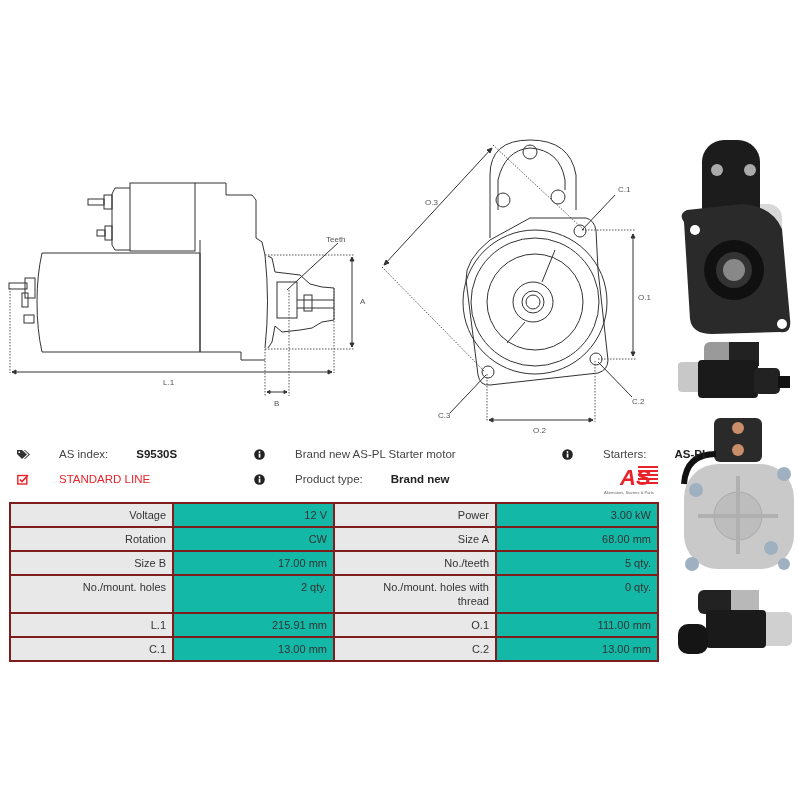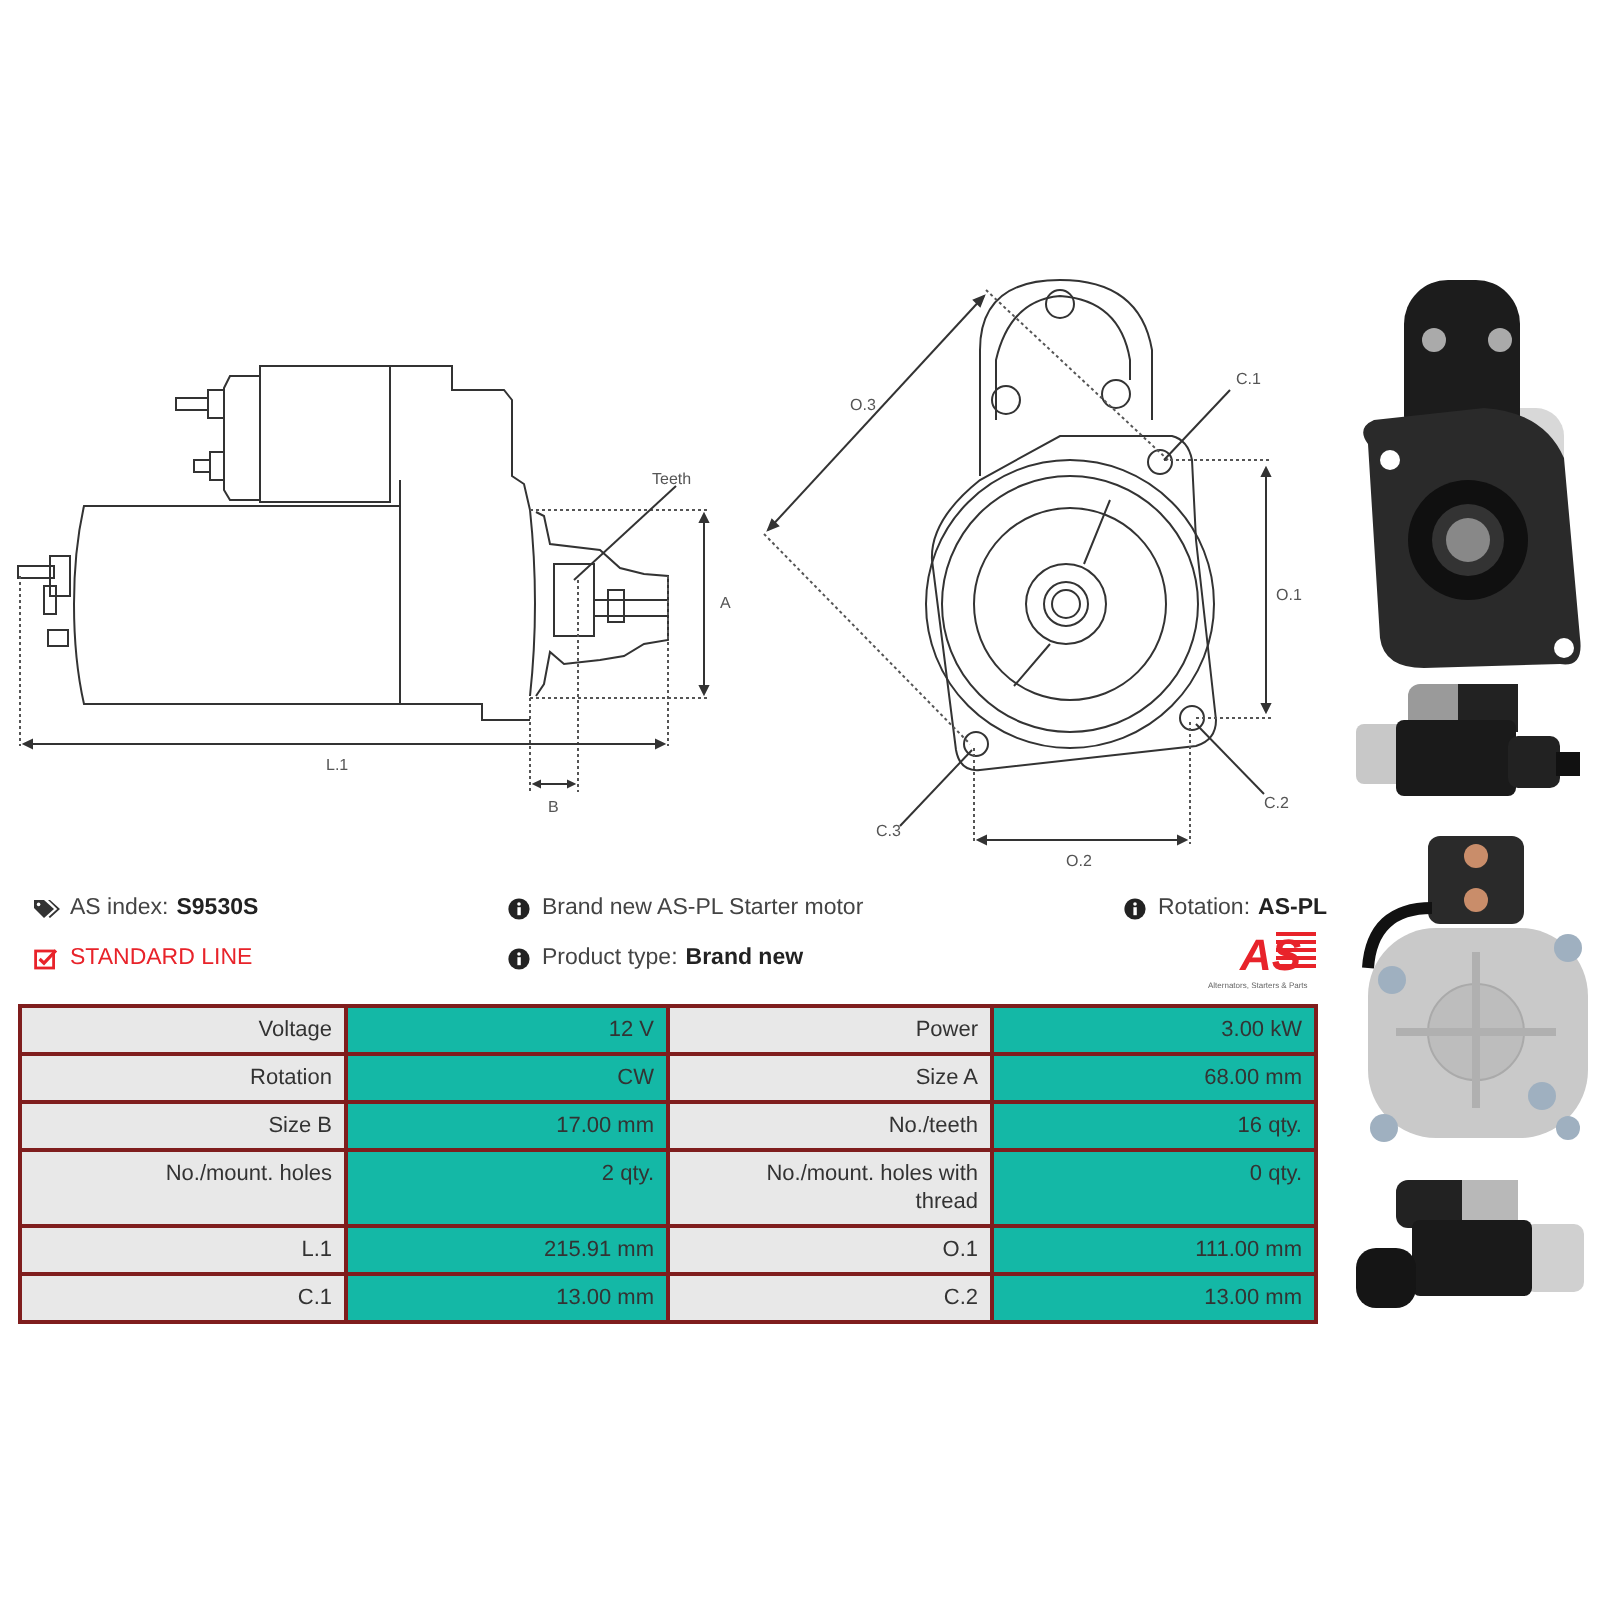--- a/index.html
+++ b/index.html
@@ -5,21 +5,21 @@
   * { box-sizing: border-box; margin: 0; padding: 0; }
   html, body { width: 800px; height: 800px; background: #ffffff; overflow: hidden; }
   body { position: relative; font-family: "Liberation Sans", sans-serif; color: #444; }
 
   .drawing { position: absolute; }
   .drawing svg { display: block; }
   .dim-label { font-family: "Liberation Sans", sans-serif; font-size: 8px; fill: #555; }
 
   .photo { position: absolute; }
 
-  .info-row { position: absolute; font-size: 11.5px; color: #444; display: flex; align-items: flex-end; white-space: nowrap; }
+  .info-row { position: absolute; font-size: 11.5px; color: #444; display: flex; align-items: flex-end; white-space: nowrap; gap: 24px; }
   .info-row .ico { display: inline-flex; width: 14px; height: 12px; margin-right: 5px; align-items: center; justify-content: center; }
   .info-row b { color: #222; margin-left: 4px; font-weight: bold; }
   .std-line { color: #e8232a; font-weight: normal; }
 
   .logo { position: absolute; left: 596px; top: 463px; width: 70px; height: 34px; }
 
   table.spec { position: absolute; left: 9px; top: 502px; border-collapse: collapse; font-size: 11px; color: #333; }
   table.spec td { border: 2px solid #7f1d1d; padding: 4px 6px; text-align: right; vertical-align: top; line-height: 14px; }
   table.spec td.k { background: #e8e8e8; }
   table.spec td.v { background: #14b8a6; }
@@ -222,21 +222,21 @@
   <b>Brand new</b>
 </div>
 <div class="info-row" style="left:560px;top:448px;">
   <span class="ico">
     <svg width="11" height="11" viewBox="0 0 11 11">
         <circle cx="5.5" cy="5.5" r="5.3" fill="#222"></circle>
         <rect x="4.7" y="4.6" width="1.7" height="4" fill="#fff"></rect>
         <circle cx="5.5" cy="3" r="0.9" fill="#fff"></circle>
       </svg>
   </span>
-  <span>Rotation:</span>
+  <span>Starters:</span>
   <b>AS-PL</b>
 </div>
 
 <div class="logo">
   <svg width="70" height="34" viewBox="0 0 70 34">
     <g fill="#e8232a">
       <rect x="42" y="3" width="20" height="2"></rect>
         <rect x="42" y="7" width="20" height="2"></rect>
       <rect x="42" y="11" width="20" height="2"></rect>
         <rect x="42" y="15" width="20" height="2"></rect>
@@ -264,21 +264,21 @@
     <tr>
       <td class="k">Rotation</td>
       <td class="v">CW</td>
       <td class="k">Size A</td>
       <td class="v">68.00 mm</td>
     </tr>
     <tr>
       <td class="k">Size B</td>
       <td class="v">17.00 mm</td>
       <td class="k">No./teeth</td>
-      <td class="v">16 qty.</td>
+      <td class="v">5 qty.</td>
     </tr>
     <tr class="tall">
       <td class="k">No./mount. holes</td>
       <td class="v">2 qty.</td>
       <td class="k" style="padding-left:40px;">No./mount. holes with thread</td>
       <td class="v">0 qty.</td>
     </tr>
     <tr>
       <td class="k">L.1</td>
       <td class="v">215.91 mm</td>

